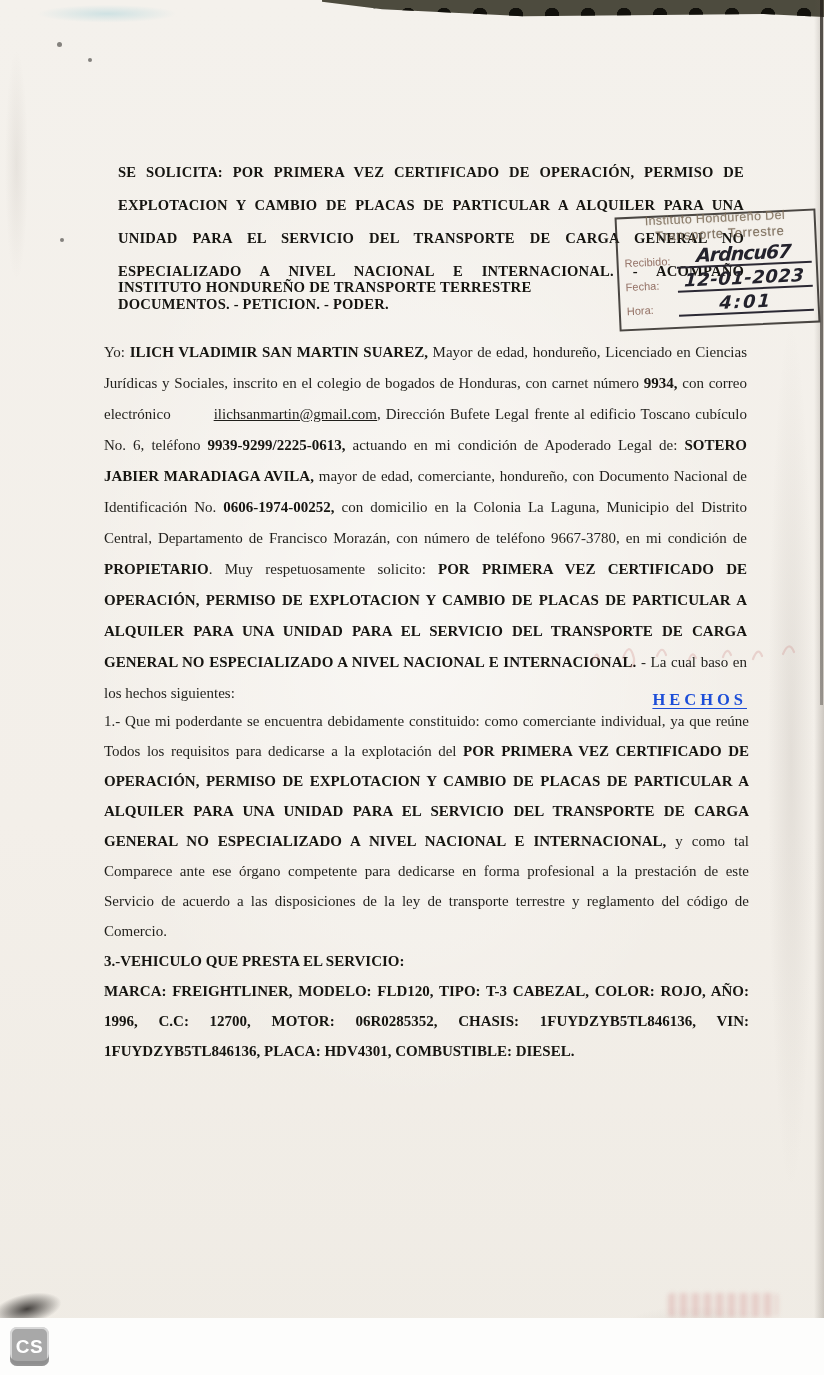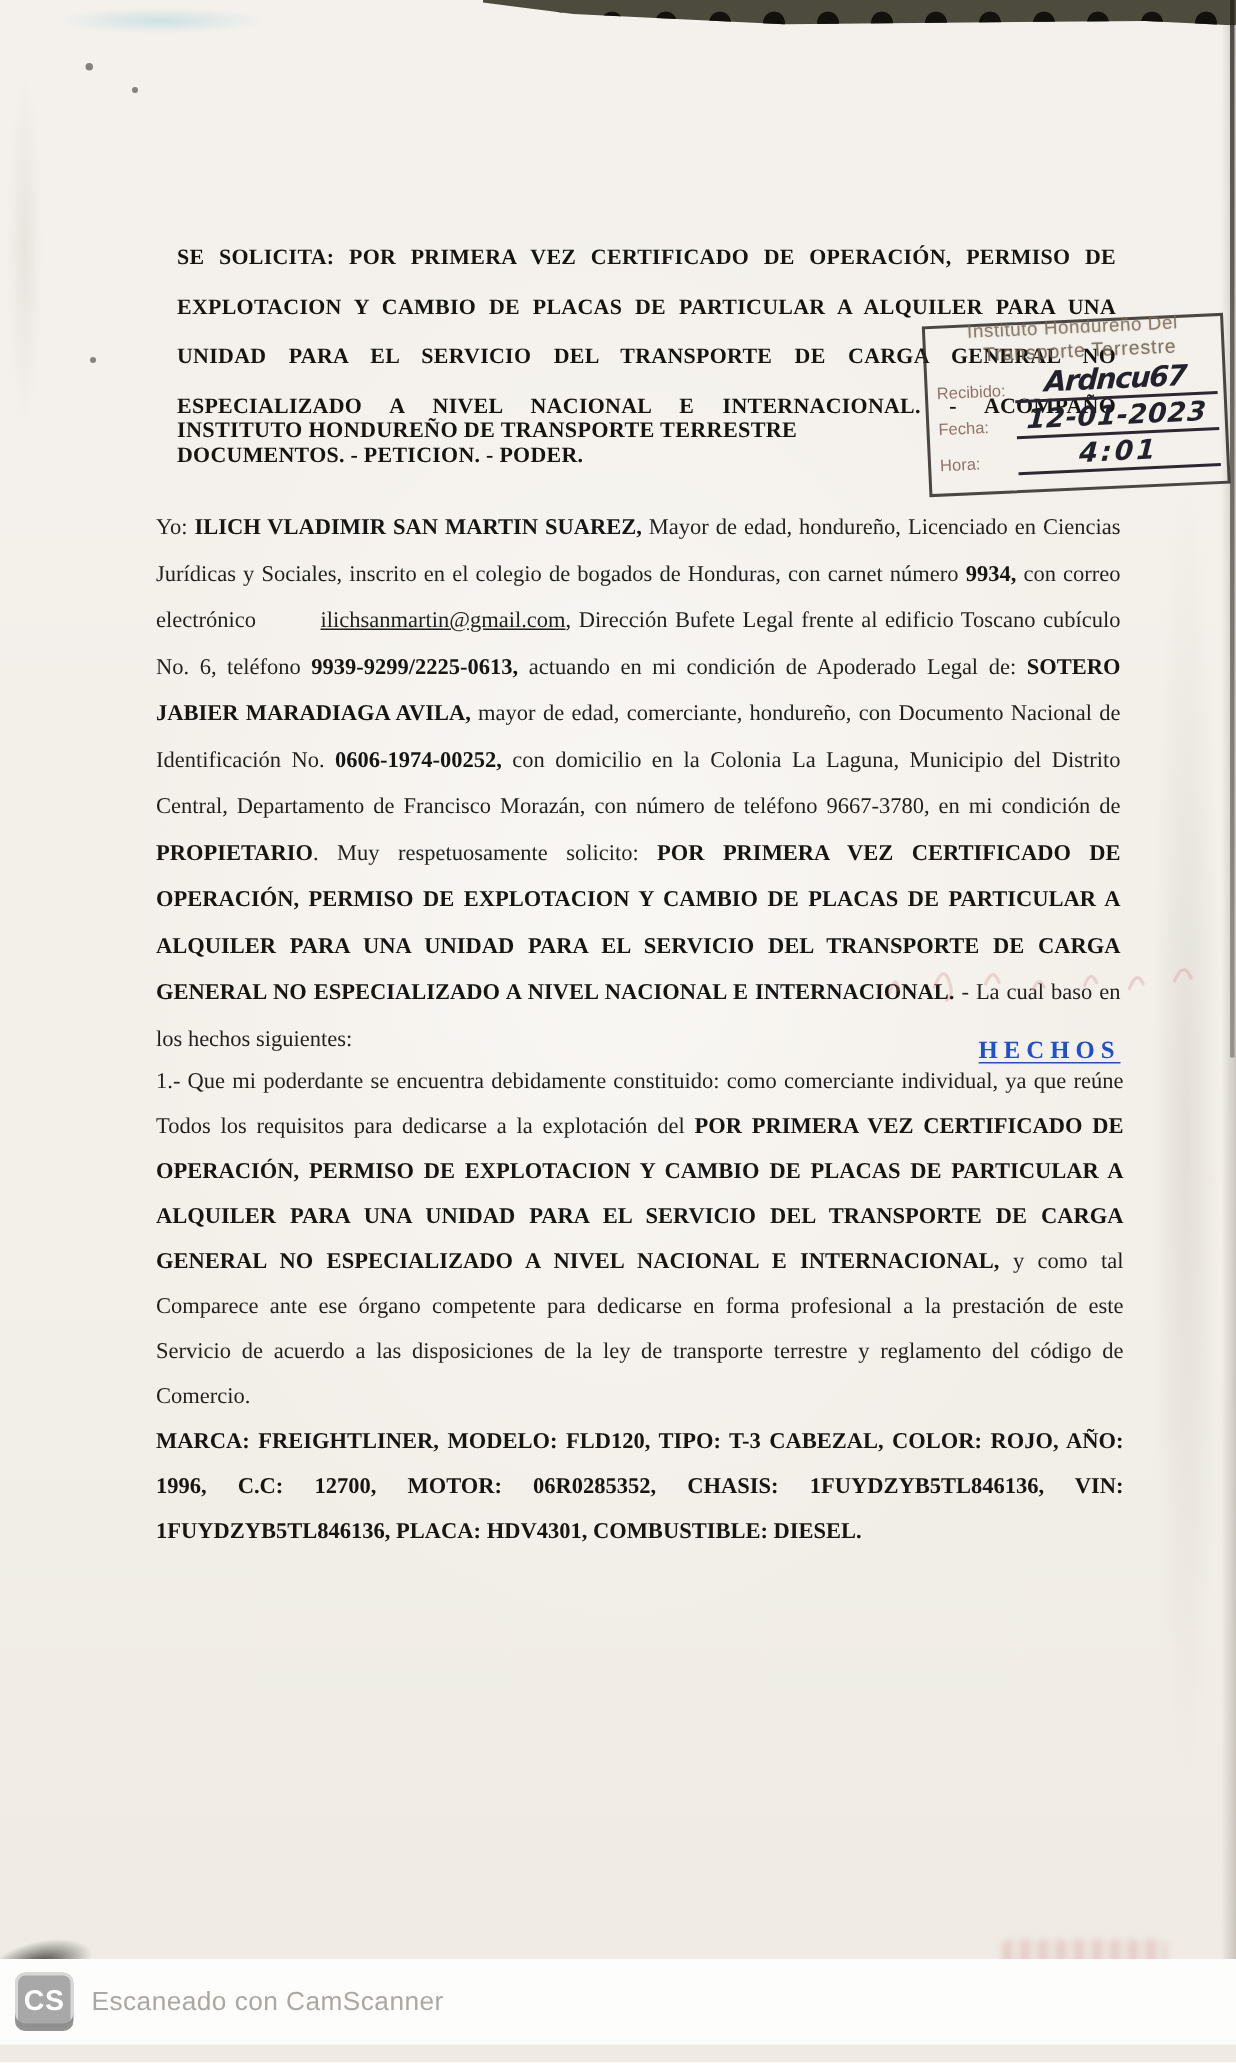--- a/index.html
+++ b/index.html
@@ -78,21 +78,21 @@
   .item4{padding-left:26px;text-indent:-26px;}
   
   .smudge1{left:585px;top:632px;width:225px;height:45px;opacity:0.55;}
   .smudge2{left:668px;top:1293px;width:110px;height:24px;
     background:repeating-linear-gradient(90deg,rgba(205,130,130,0.28) 0 7px,rgba(205,130,130,0.05) 7px 12px);
     filter:blur(2px);border-radius:4px;}
   .corner-shadow{left:-8px;top:1294px;width:70px;height:30px;
     background:radial-gradient(closest-side,rgba(25,22,20,0.8),rgba(25,22,20,0));transform:rotate(-12deg);}
   
   .footer{
-    left:0;right:0;bottom:12px;height:57px;background:#fdfdfc;
+    left:0;right:0;bottom:0;height:57px;background:#fdfdfc;
     display:flex;align-items:center;font-family:"Liberation Sans", sans-serif;
   }
   .cs-logo{
     width:39px;height:39px;margin-left:10px;border-radius:7px;
     background:#a8a8a8;color:#ffffff;display:flex;align-items:center;justify-content:center;
     font-weight:bold;font-size:19px;letter-spacing:0.5px;
     box-shadow:inset 0 -5px 0 rgba(140,140,140,0.9), inset 0 0 0 2px rgba(255,255,255,0.55);
   }
   .cs-text{margin-left:12px;font-size:17.5px;color:#aba7a3;letter-spacing:0.3px;}
 </style>
@@ -126,25 +126,25 @@
     <span class="val"><span class="hand tm">4:01</span></span>
   </div>
 </div>
 
 <p class="abs para"><span>Yo: </span><span class="b">ILICH VLADIMIR SAN MARTIN SUAREZ,</span><span> Mayor de edad, hondureño, Licenciado en Ciencias Jurídicas y Sociales, inscrito en el colegio de bogados de Honduras, con carnet número </span><span class="b">9934,</span><span> con correo electrónico </span><span class="u">ilichsanmartin@gmail.com</span><span>, Dirección Bufete Legal frente al edificio Toscano cubículo No. 6, teléfono </span><span class="b">9939-9299/2225-0613,</span><span> actuando en mi condición de Apoderado Legal de: </span><span class="b">SOTERO JABIER MARADIAGA AVILA,</span><span> mayor de edad, comerciante, hondureño, con Documento Nacional de Identificación No. </span><span class="b">0606-1974-00252,</span><span> con domicilio en la Colonia La Laguna, Municipio del Distrito Central, Departamento de Francisco Morazán, con número de teléfono 9667-3780, en mi condición de </span><span class="b">PROPIETARIO</span><span>. Muy respetuosamente solicito: </span><span class="b">POR PRIMERA VEZ CERTIFICADO DE OPERACIÓN, PERMISO DE EXPLOTACION Y CAMBIO DE PLACAS DE PARTICULAR A ALQUILER PARA UNA UNIDAD PARA EL SERVICIO DEL TRANSPORTE DE CARGA GENERAL NO ESPECIALIZADO A NIVEL NACIONAL E INTERNACIONAL.</span><span> - La cual baso en los hechos siguientes:</span></p>
 
 <h2 class="abs hechos-title">HECHOS</h2>
 
 <div class="abs items">
   <p><span>1.- Que mi poderdante se encuentra debidamente constituido: como comerciante individual, ya que reúne Todos los requisitos para dedicarse a la explotación del </span><span class="b">POR PRIMERA VEZ CERTIFICADO DE OPERACIÓN, PERMISO DE EXPLOTACION Y CAMBIO DE PLACAS DE PARTICULAR A ALQUILER PARA UNA UNIDAD PARA EL SERVICIO DEL TRANSPORTE DE CARGA GENERAL NO ESPECIALIZADO A NIVEL NACIONAL E INTERNACIONAL,</span><span> y como tal Comparece ante ese órgano competente para dedicarse en forma profesional a la prestación de este Servicio de acuerdo a las disposiciones de la ley de transporte terrestre y reglamento del código de Comercio.</span></p>
+  <p class="b">3.-VEHICULO QUE PRESTA EL SERVICIO:</p>
   <p class="b vehicle">MARCA: FREIGHTLINER, MODELO: FLD120, TIPO: T-3 CABEZAL, COLOR: ROJO, AÑO: 1996, C.C: 12700, MOTOR: 06R0285352, CHASIS: 1FUYDZYB5TL846136, VIN: 1FUYDZYB5TL846136, PLACA: HDV4301, COMBUSTIBLE: DIESEL.</p>
 </div>
 
 <svg class="abs smudge1" viewBox="0 0 225 45">
   <path d="M8 30 q4 -14 6 -2 M38 26 q6 -16 10 -3 q3 8 -2 12 M72 24 q5 -12 9 -1 M104 28 q3 -10 7 -2 M138 25 q4 -11 8 -2 M168 27 q5 -13 9 -3 M198 22 q6 -14 11 -2" fill="none" stroke="rgba(200,120,118,0.45)" stroke-width="2.2" stroke-linecap="round"></path>
 </svg>
 <div class="abs smudge2"></div>
 <div class="abs corner-shadow"></div>
 
 <div class="abs footer">
   <div class="cs-logo">CS</div>
-  <div class="cs-text">Escaneado con CamScanner</div>
 </div>
 
 </body></html>

